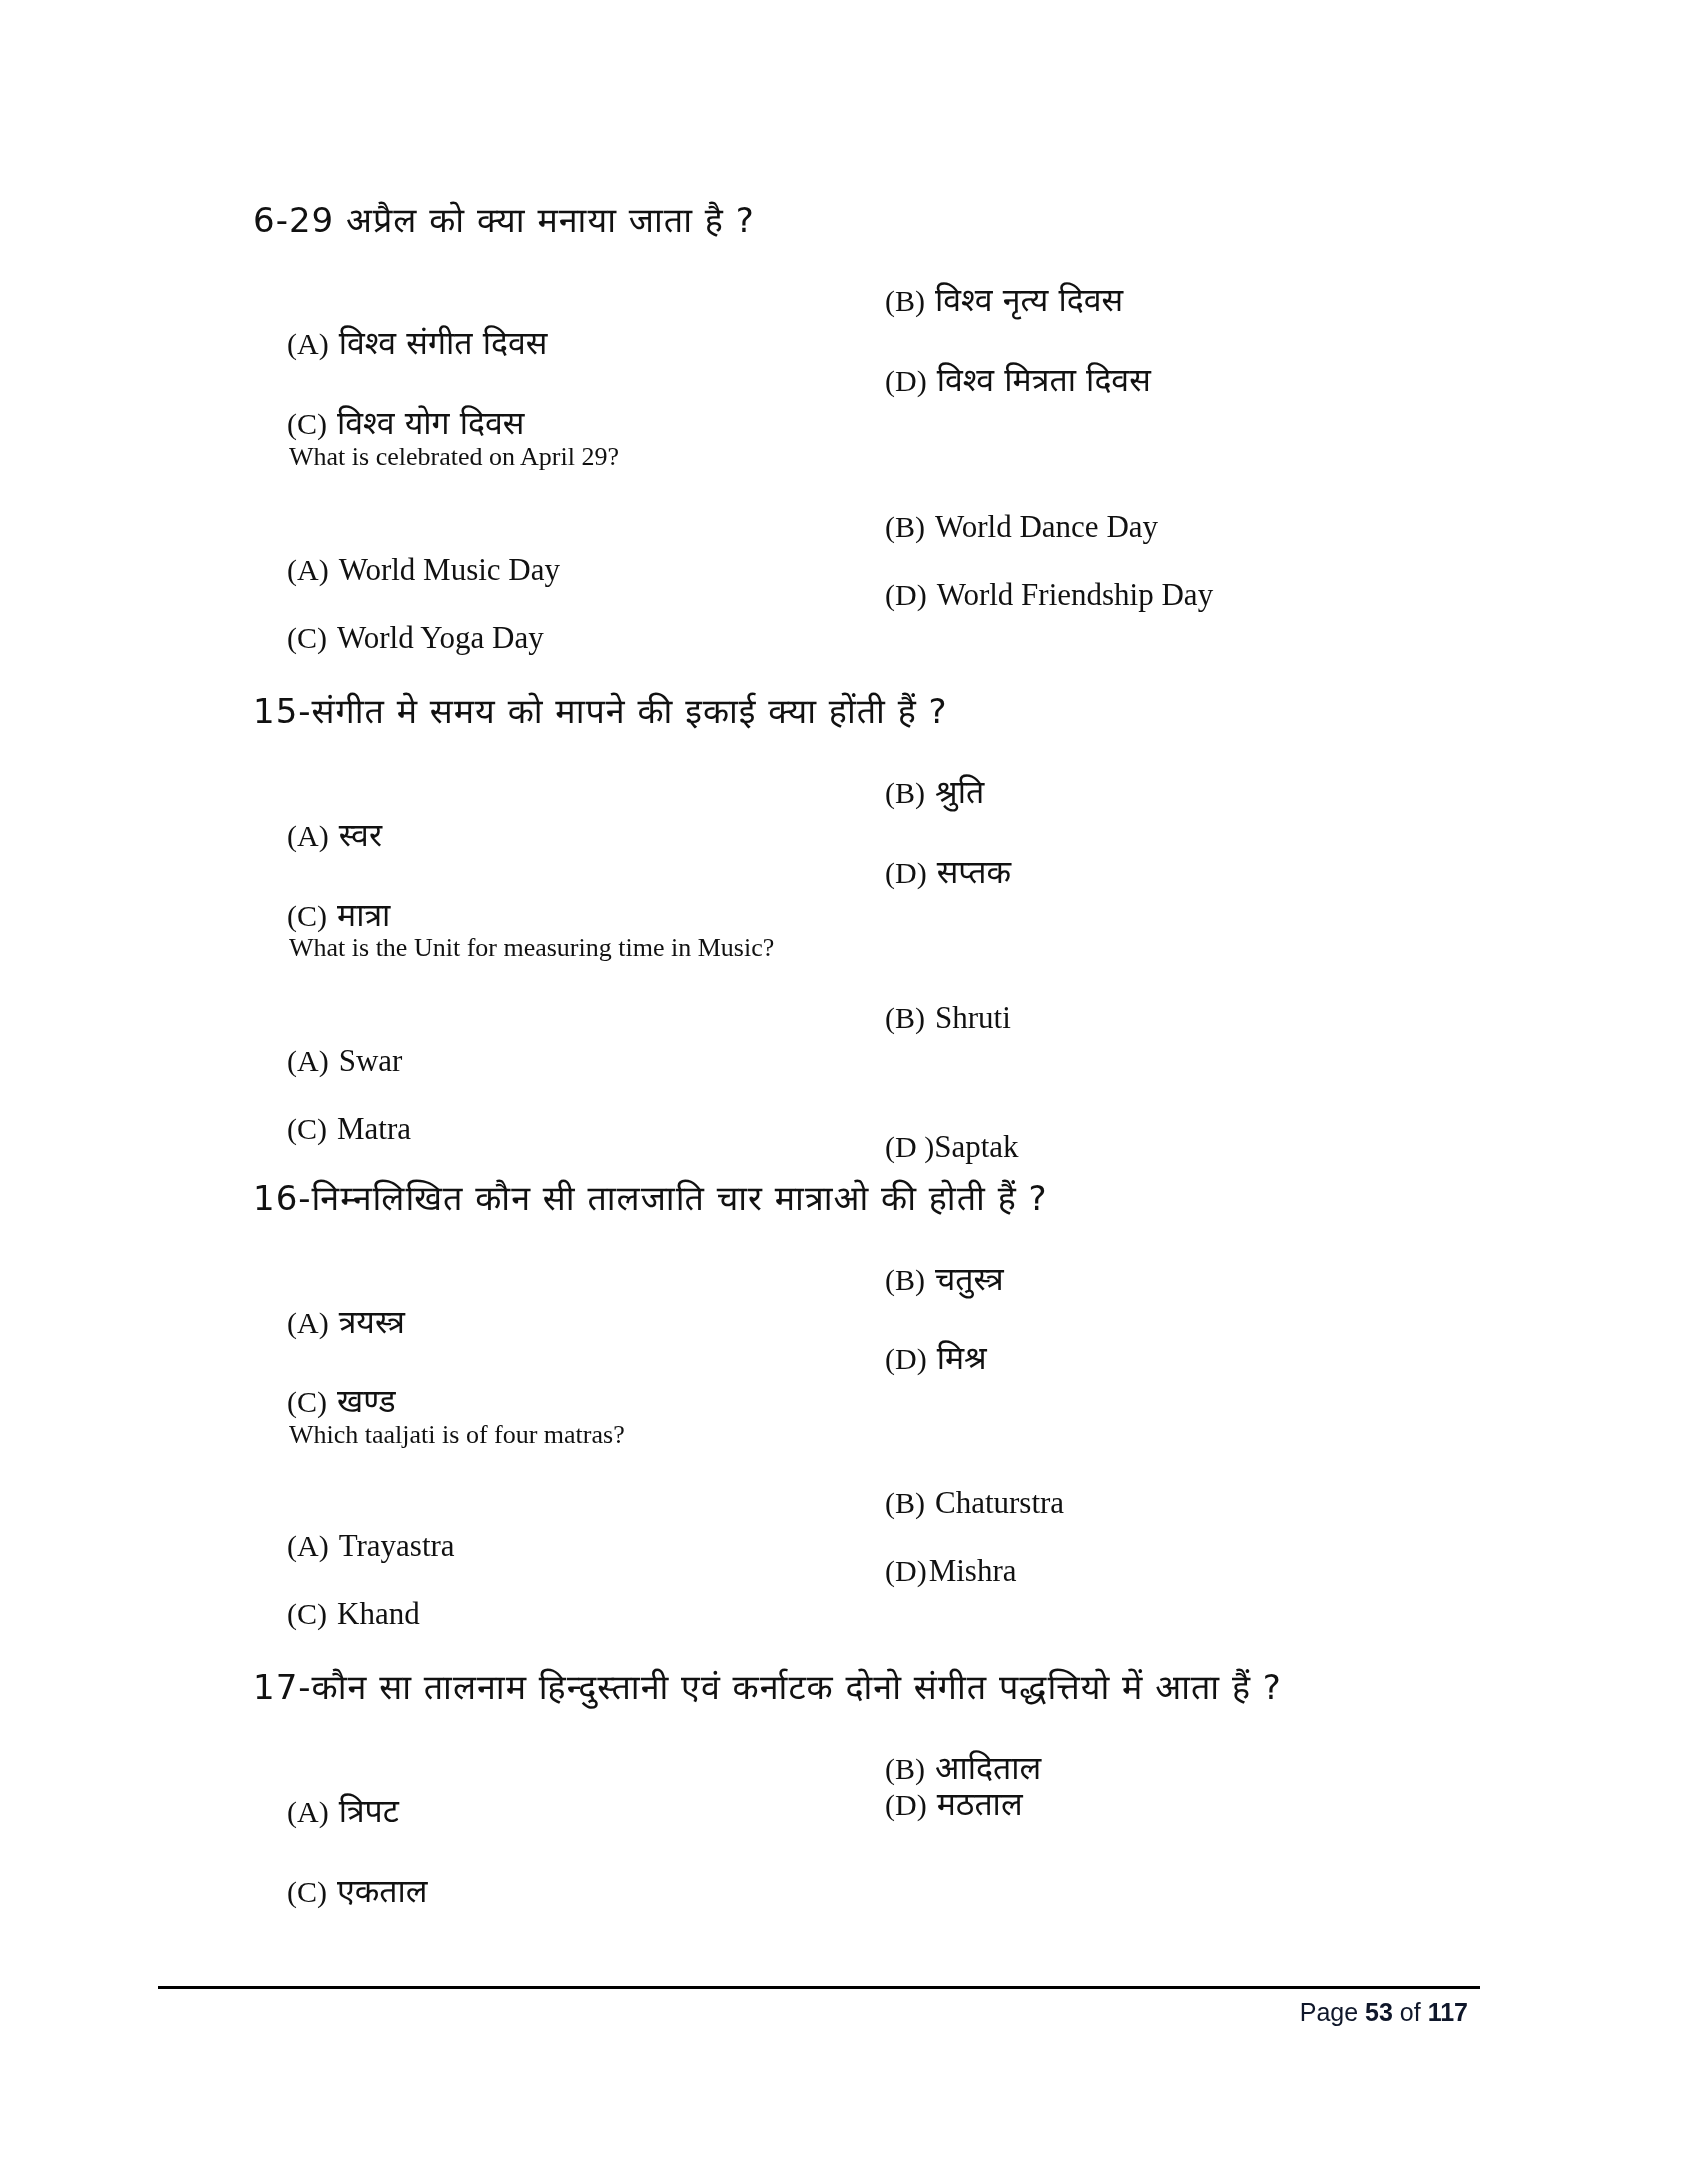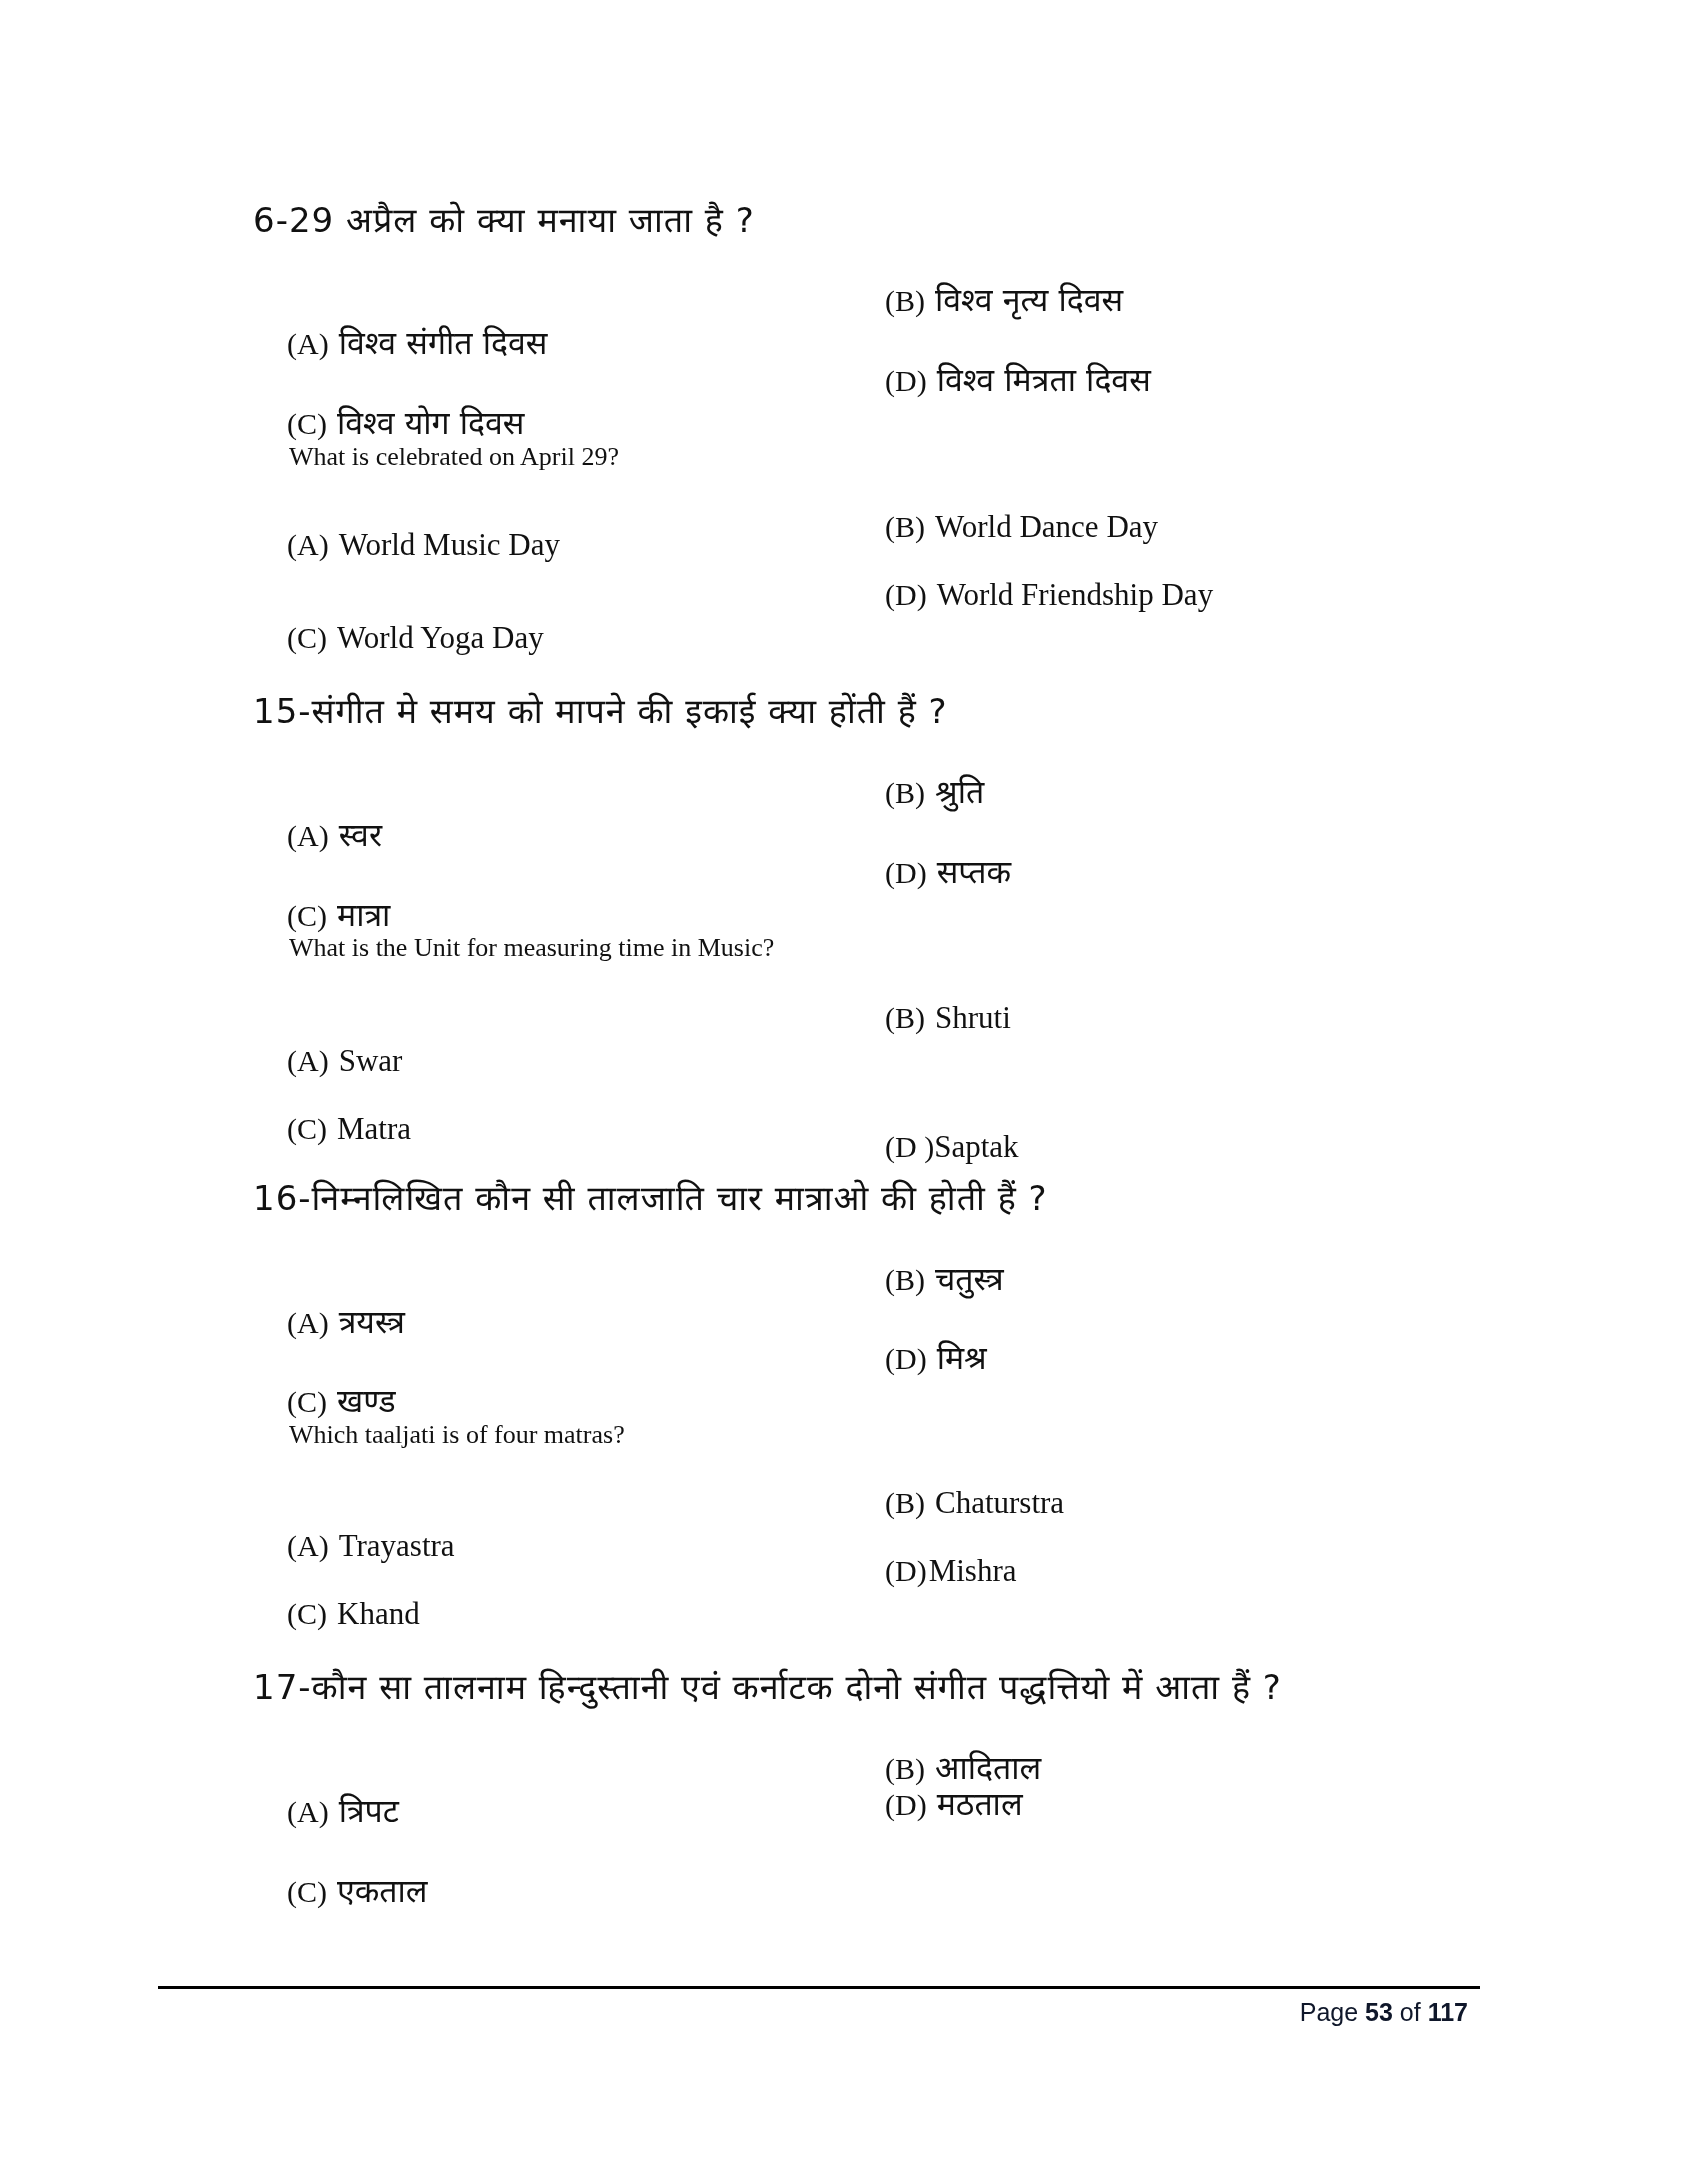--- a/index.html
+++ b/index.html
@@ -20,21 +20,21 @@
 </style>
 </head>
 <body>
 
 <div class="line hindi-q" style="top:220px"><span>6-</span><span>29 अप्रैल को क्या मनाया जाता है ?</span></div>
 <div class="line hindi-opt col-a" style="top:300px"><span class="lbl">(A)</span><span>विश्व संगीत दिवस</span></div>
 <div class="line hindi-opt col-b" style="top:300px"><span class="lbl">(B)</span><span>विश्व नृत्य दिवस</span></div>
 <div class="line hindi-opt col-a" style="top:380px"><span class="lbl">(C)</span><span>विश्व योग दिवस</span></div>
 <div class="line hindi-opt col-b" style="top:380px"><span class="lbl">(D)</span><span>विश्व मित्रता दिवस</span></div>
 <div class="line eng-q" style="top:457px">What is celebrated on April 29?</div>
-<div class="line eng-opt col-a" style="top:501px"><span class="lbl">(A)</span><span>World Music Day</span></div>
+<div class="line eng-opt col-a" style="top:526px"><span class="lbl">(A)</span><span>World Music Day</span></div>
 <div class="line eng-opt col-b" style="top:526px"><span class="lbl">(B)</span><span>World Dance Day</span></div>
 <div class="line eng-opt col-a" style="top:594px"><span class="lbl">(C)</span><span>World Yoga Day</span></div>
 <div class="line eng-opt col-b" style="top:594px"><span class="lbl">(D)</span><span>World Friendship Day</span></div>
 
 <div class="line hindi-q" style="top:711px"><span>15-</span><span>संगीत मे समय को मापने की इकाई क्या होंती हैं ?</span></div>
 <div class="line hindi-opt col-a" style="top:792px"><span class="lbl">(A)</span><span>स्वर</span></div>
 <div class="line hindi-opt col-b" style="top:792px"><span class="lbl">(B)</span><span>श्रुति</span></div>
 <div class="line hindi-opt col-a" style="top:872px"><span class="lbl">(C)</span><span>मात्रा</span></div>
 <div class="line hindi-opt col-b" style="top:872px"><span class="lbl">(D)</span><span>सप्तक</span></div>
 <div class="line eng-q" style="top:948px">What is the Unit for measuring time in Music?</div>

